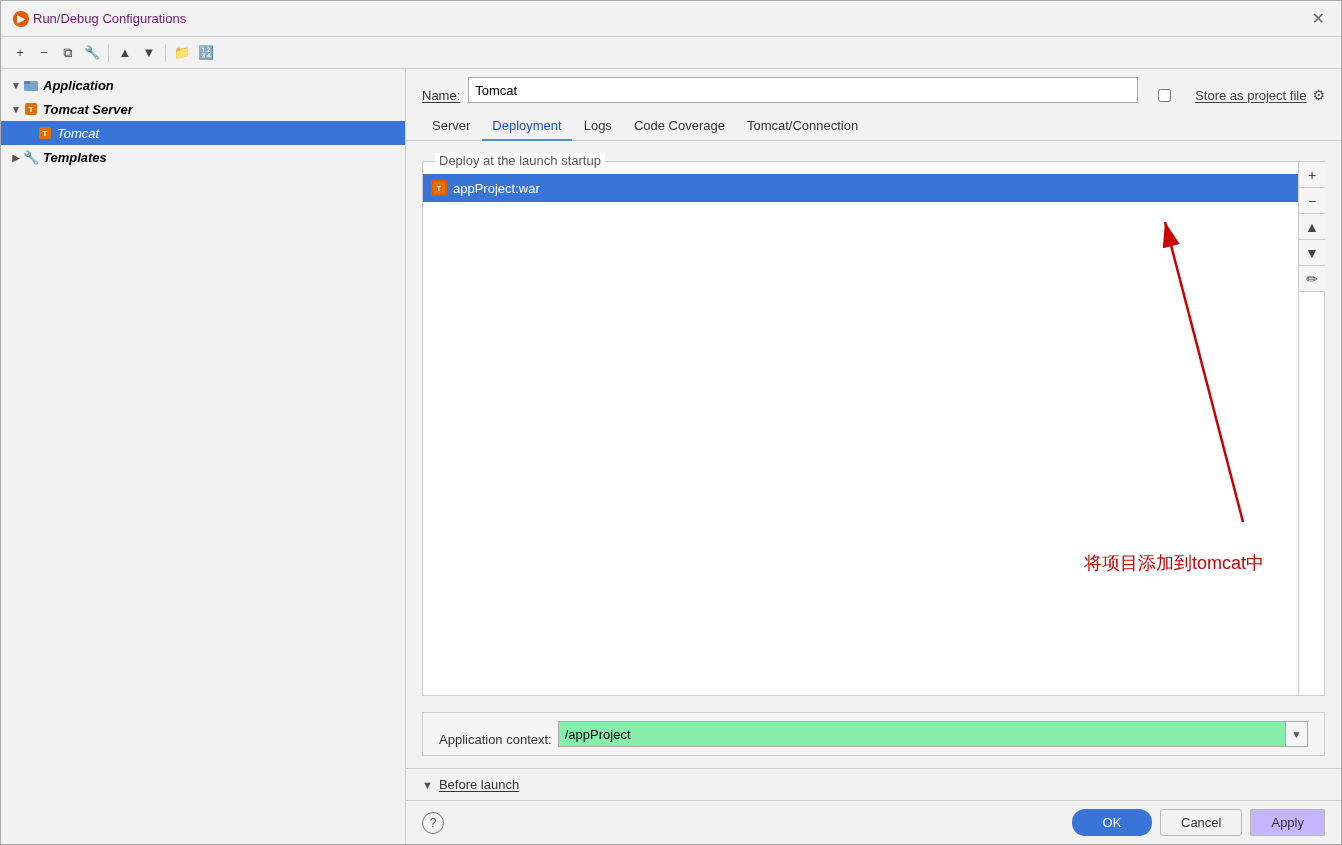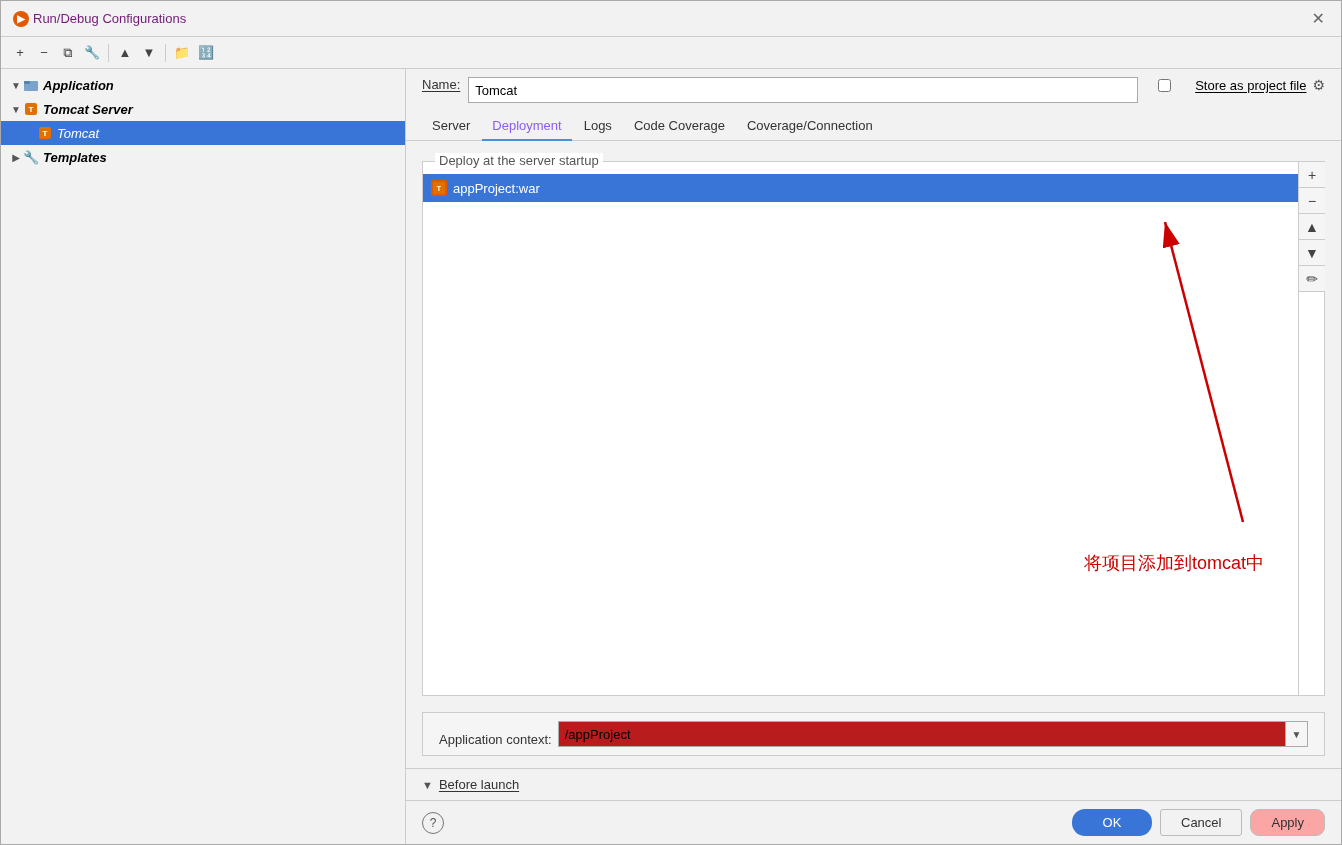--- a/index.html
+++ b/index.html
@@ -160,33 +160,33 @@
       align-items: center;
       gap: 6px;
       margin-left: 12px;
     }
     .store-checkbox {
       width: 13px;
       height: 13px;
     }
     .store-label {
       font-size: 13px;
-      color: #000000;
+      color: #404040;
       text-decoration: underline;
       text-underline-offset: 2px;
       margin-left: 18px;
     }
     .gear-icon {
       font-size: 14px;
       color: #555;
       cursor: pointer;
     }
     .name-bar {
       display: flex;
-      align-items: flex-start;
+      align-items: flex-end;
       padding: 8px 16px;
       gap: 8px;
     }
     
     .tabs-bar {
       display: flex;
       padding: 0 16px;
       border-bottom: 1px solid #ccc;
       background: #f2f2f2;
     }
@@ -195,21 +195,21 @@
       font-size: 13px;
       cursor: pointer;
       color: #333;
       border-bottom: 2px solid transparent;
       margin-right: 2px;
       position: relative;
       top: 1px;
     }
     .tab.active {
       border-bottom: 2px solid #4a90d9;
-      color: #8b5cf6;
+      color: #1d4ed8;
       font-weight: 500;
     }
     
     .content-area {
       flex: 1;
       padding: 12px 16px;
       display: flex;
       flex-direction: column;
       gap: 8px;
       overflow: hidden;
@@ -267,21 +267,21 @@
       font-size: 13px;
       color: #333;
       white-space: nowrap;
     }
     .context-input {
       flex: 1;
       height: 26px;
       border: 1px solid #aaa;
       padding: 0 6px;
       font-size: 13px;
-      background: #b91c1c;
+      background: #86efac;
     }
     .context-dropdown {
       width: 22px;
       height: 26px;
       border: 1px solid #aaa;
       border-left: none;
       background: #f5f5f5;
       cursor: pointer;
       display: flex;
       align-items: center;
@@ -348,27 +348,27 @@
     .btn-cancel {
       background: #f2f2f2;
       color: #333;
       border: 1px solid #bbb;
       padding: 5px 20px;
       font-size: 13px;
       cursor: pointer;
       border-radius: 3px;
     }
     .btn-apply {
-      background: #fca5a5;
+      background: #c4b5fd;
       color: #333;
       border: 1px solid #bbb;
       padding: 5px 20px;
       font-size: 13px;
       cursor: pointer;
-      border-radius: 9px;
+      border-radius: 1px;
     }
     .deploy-wrapper {
       flex: 1;
       position: relative;
       border: 1px solid #ccc;
       background: white;
       margin-top: 8px;
     }
     .deploy-legend {
       position: absolute;
@@ -478,27 +478,27 @@
           <span class="store-label">Store as project file</span>
           <span class="gear-icon">⚙</span>
         </div>
       </div>
 
       <div class="tabs-bar">
         <div class="tab">Server</div>
         <div class="tab active">Deployment</div>
         <div class="tab">Logs</div>
         <div class="tab">Code Coverage</div>
-        <div class="tab">Coverage/Connection</div>
+        <div class="tab">Tomcat/Connection</div>
       </div>
 
       <div class="content-area">
 
         <div class="deploy-wrapper">
-          <span class="deploy-legend">Deploy at the server startup</span>
+          <span class="deploy-legend">Deploy at the launch startup</span>
 
           <div class="deploy-list" style="margin-top: 12px;">
             <div class="deploy-item">
               <span class="deploy-item-icon">
                 <svg width="14" height="14" viewBox="0 0 14 14">
                   <rect x="1" y="1" width="12" height="12" rx="1" fill="#e07000"></rect>
                   <text x="7" y="10" text-anchor="middle" fill="white" font-size="7" font-weight="bold">T</text>
                 </svg>
               </span>
               <span class="deploy-item-label">appProject:war</span>

